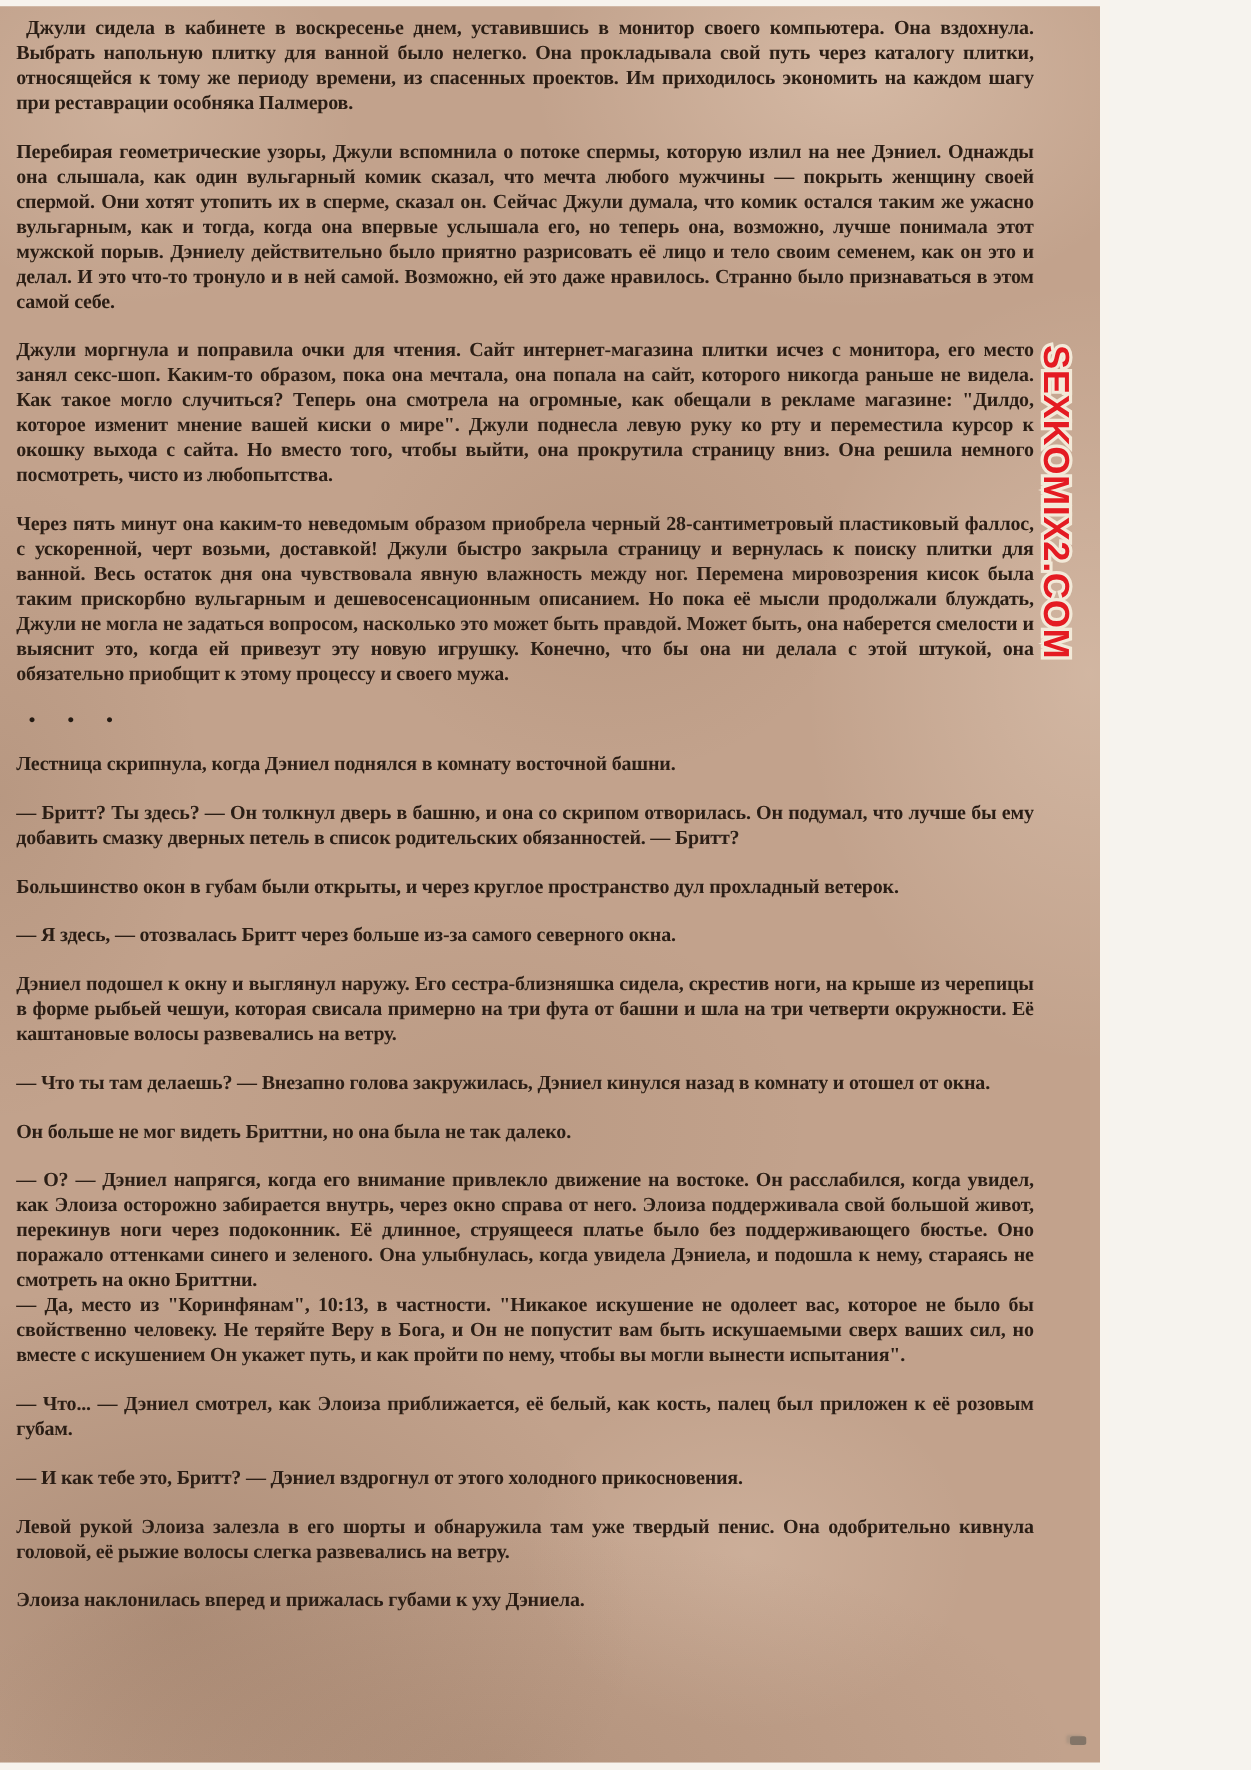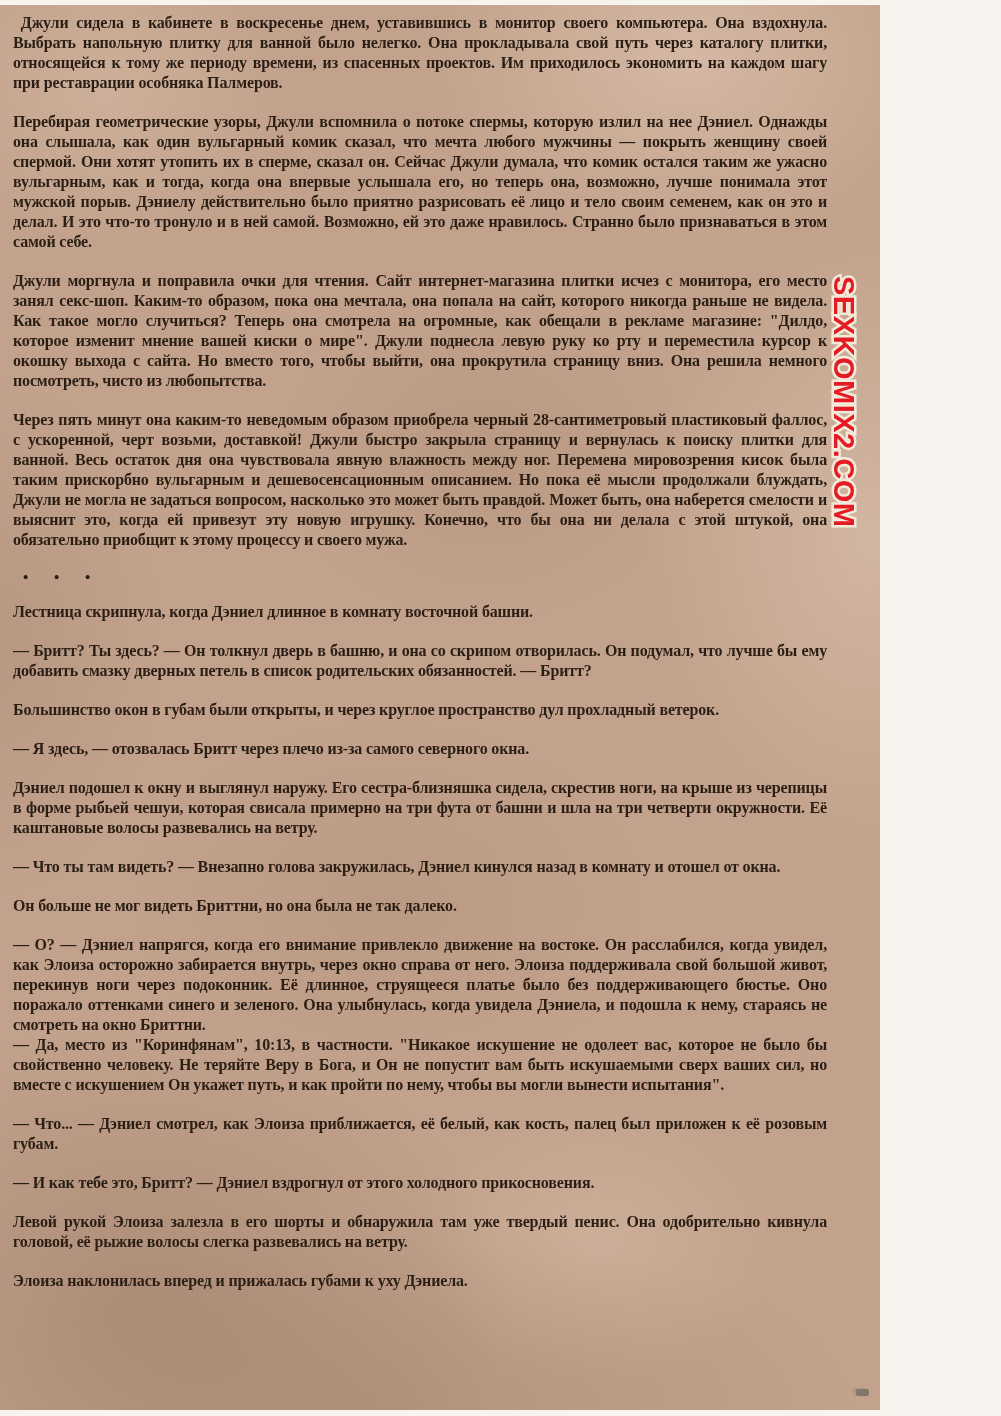--- a/index.html
+++ b/index.html
@@ -81,26 +81,26 @@
 <body>
 
 <div class="canvas">
   <div class="page">
     <div class="content" id="story-content">
         <p class="para"><span class="seg">&nbsp;Джули сидела в кабинете в воскресенье днем, уставившись в монитор своего компьютера. Она вздохнула. Выбрать напольную плитку для ванной было нелегко. Она прокладывала свой путь через каталогу плитки, относящейся к тому же периоду времени, из спасенных проектов. Им приходилось экономить на каждом шагу при реставрации особняка Палмеров.</span></p>
         <p class="para"><span class="seg">Перебирая геометрические узоры, Джули вспомнила о потоке спермы, которую излил на нее Дэниел. Однажды она слышала, как один вульгарный комик сказал, что мечта любого мужчины — покрыть женщину своей спермой. Они хотят утопить их в сперме, сказал он. Сейчас Джули думала, что комик остался таким же ужасно вульгарным, как и тогда, когда она впервые услышала его, но теперь она, возможно, лучше понимала этот мужской порыв. Дэниелу действительно было приятно разрисовать её лицо и тело своим семенем, как он это и делал. И это что-то тронуло и в ней самой. Возможно, ей это даже нравилось. Странно было признаваться в этом самой себе.</span></p>
         <p class="para"><span class="seg">Джули моргнула и поправила очки для чтения. Сайт интернет-магазина плитки исчез с монитора, его место занял секс-шоп. Каким-то образом, пока она мечтала, она попала на сайт, которого никогда раньше не видела. Как такое могло случиться? Теперь она смотрела на огромные, как обещали в рекламе магазине: "Дилдо, которое изменит мнение вашей киски о мире". Джули поднесла левую руку ко рту и переместила курсор к окошку выхода с сайта. Но вместо того, чтобы выйти, она прокрутила страницу вниз. Она решила немного посмотреть, чисто из любопытства.</span></p>
         <p class="para"><span class="seg">Через пять минут она каким-то неведомым образом приобрела черный 28-сантиметровый пластиковый фаллос, с ускоренной, </span><span class="seg-i">черт возьми</span><span class="seg">, доставкой! Джули быстро закрыла страницу и вернулась к поиску плитки для ванной. Весь остаток дня она чувствовала явную влажность между ног. Перемена мировозрения кисок была таким прискорбно вульгарным и дешевосенсационным описанием. Но пока её мысли продолжали блуждать, Джули не могла не задаться вопросом, насколько это может быть правдой. Может быть, она наберется смелости и выяснит это, когда ей привезут эту новую игрушку. Конечно, что бы она ни делала с этой штукой, она обязательно приобщит к этому процессу и своего мужа.</span></p>
         <div class="divider">• • •</div>
-        <p class="para"><span class="seg">Лестница скрипнула, когда Дэниел длинное в комнату восточной башни.</span></p>
+        <p class="para"><span class="seg">Лестница скрипнула, когда Дэниел поднялся в комнату восточной башни.</span></p>
         <p class="para"><span class="seg">— Бритт? Ты здесь? — Он толкнул дверь в башню, и она со скрипом отворилась. Он подумал, что лучше бы ему добавить смазку дверных петель в список родительских обязанностей. — Бритт?</span></p>
         <p class="para"><span class="seg">Большинство окон в губам были открыты, и через круглое пространство дул прохладный ветерок.</span></p>
-        <p class="para"><span class="seg">— Я здесь, — отозвалась Бритт через плечо из-за самого северного окна.</span></p>
+        <p class="para"><span class="seg">— Я здесь, — отозвалась Бритт через больше из-за самого северного окна.</span></p>
         <p class="para"><span class="seg">Дэниел подошел к окну и выглянул наружу. Его сестра-близняшка сидела, скрестив ноги, на крыше из черепицы в форме рыбьей чешуи, которая свисала примерно на три фута от башни и шла на три четверти окружности. Её каштановые волосы развевались на ветру.</span></p>
-        <p class="para"><span class="seg">— Что ты там видеть? — Внезапно голова закружилась, Дэниел кинулся назад в комнату и отошел от окна.</span></p>
+        <p class="para"><span class="seg">— Что ты там делаешь? — Внезапно голова закружилась, Дэниел кинулся назад в комнату и отошел от окна.</span></p>
         <p class="para"><span class="seg">Он больше не мог видеть Бриттни, но она была не так далеко.</span></p>
         <p class="para"><span class="seg">— О? — Дэниел напрягся, когда его внимание привлекло движение на востоке. Он расслабился, когда увидел, как Элоиза осторожно забирается внутрь, через окно справа от него. Элоиза поддерживала свой большой живот, перекинув ноги через подоконник. Её длинное, струящееся платье было без поддерживающего бюстье. Оно поражало оттенками синего и зеленого. Она улыбнулась, когда увидела Дэниела, и подошла к нему, стараясь не смотреть на окно Бриттни.</span></p>
         <p class="para tight"><span class="seg">— Да, место из "Коринфянам", 10:13, в частности. "Никакое искушение не одолеет вас, которое не было бы свойственно человеку. Не теряйте Веру в Бога, и Он не попустит вам быть искушаемыми сверх ваших сил, но вместе с искушением Он укажет путь, и как пройти по нему, чтобы вы могли вынести испытания".</span></p>
         <p class="para"><span class="seg">— Что... — Дэниел смотрел, как Элоиза приближается, её белый, как кость, палец был приложен к её розовым губам.</span></p>
         <p class="para"><span class="seg">— И как тебе это, Бритт? — Дэниел вздрогнул от этого холодного прикосновения.</span></p>
         <p class="para"><span class="seg">Левой рукой Элоиза залезла в его шорты и обнаружила там уже твердый пенис. Она одобрительно кивнула головой, её рыжие волосы слегка развевались на ветру.</span></p>
         <p class="para"><span class="seg">Элоиза наклонилась вперед и прижалась губами к уху Дэниела.</span></p>
       </div>
     <div class="watermark">SEXKOMIX2.COM</div>
     <div class="speck"></div>

